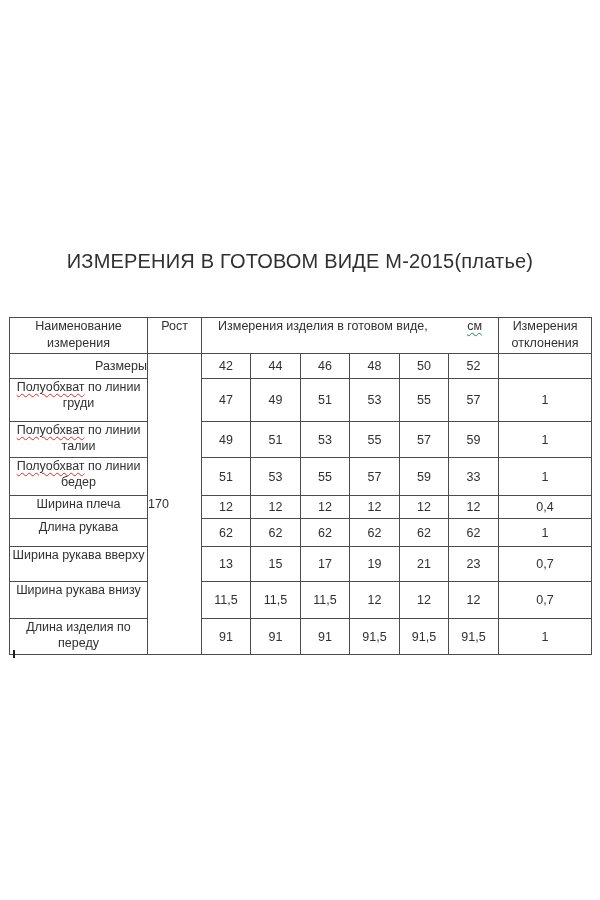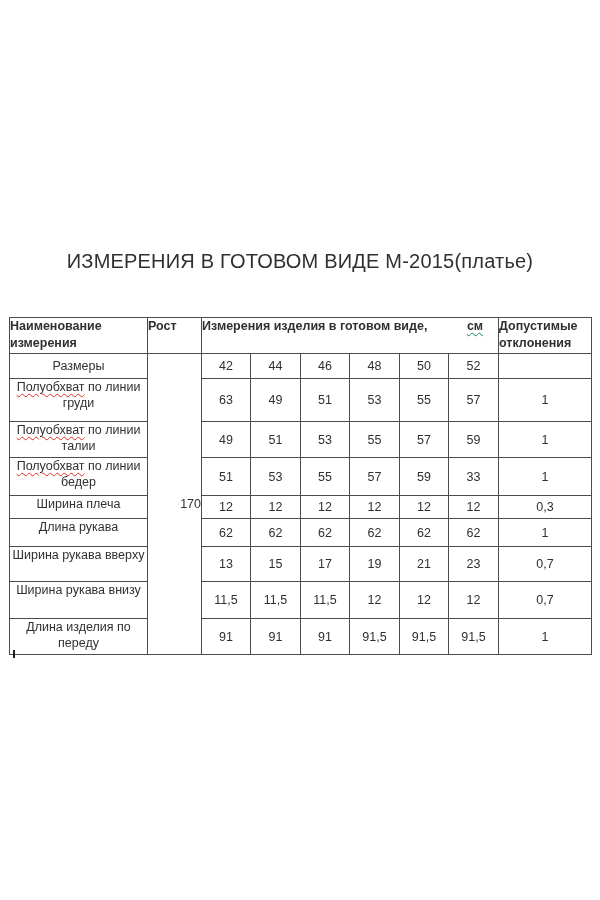--- a/index.html
+++ b/index.html
@@ -39,41 +39,41 @@
     table-layout: fixed;
     font-size: 12.5px;
     color: #303030;
   }
   table.meas td {
     border: 1px solid #4c4c4c;
     padding: 0;
     overflow: hidden;
   }
   td.hdr {
+    text-align: center;
     vertical-align: top;
     padding-top: 3px;
     line-height: 1.35;
-    font-weight: bold;
   }
   td.name-cell {
     text-align: center;
     vertical-align: top;
     padding: 1px 4px 0 5px;
     line-height: 1.28;
   }
   td.num {
     text-align: center;
     vertical-align: middle;
   }
   td.rost-cell {
+    text-align: left;
+    vertical-align: middle;
+  }
+  td.sizes-label {
     text-align: right;
-    vertical-align: middle;
-  }
-  td.sizes-label {
-    text-align: center;
     vertical-align: middle;
   }
   .sp-red {
     text-decoration-line: underline;
     text-decoration-style: wavy;
     text-decoration-color: #d93025;
     text-decoration-thickness: 1px;
     text-underline-offset: 2px;
   }
   .sp-green {
@@ -112,38 +112,38 @@
         <col style="width:50px">
       <col style="width:93px">
     </colgroup>
 
     <tbody>
         <tr style="height:36px">
       <td class="hdr">Наименование измерения</td>
       <td class="hdr">Рост</td>
       <td class="hdr" colspan="6"><span>Измерения изделия в готовом виде,</span>
         <span class="sp-green">см</span></td>
-      <td class="hdr">Допустимые отклонения</td>
+      <td class="hdr">Измерения отклонения</td>
     </tr>
 
     <tr style="height:25px">
       <td class="sizes-label">Размеры</td>
       <td class="rost-cell" rowspan="9">170</td>
       <td class="num">42</td>
       <td class="num">44</td>
       <td class="num">46</td>
       <td class="num">48</td>
       <td class="num">50</td>
       <td class="num">52</td>
       <td class="num"></td>
     </tr>
 
     <tr style="height:43px">
       <td class="name-cell"><span class="sp-red">Полуобхват</span><span> по линии груди</span></td>
-      <td class="num">63</td>
+      <td class="num">47</td>
       <td class="num">49</td>
       <td class="num">51</td>
       <td class="num">53</td>
       <td class="num">55</td>
       <td class="num">57</td>
       <td class="num">1</td>
     </tr>
 
     <tr style="height:36px">
       <td class="name-cell"><span class="sp-red">Полуобхват</span><span> по линии талии</span></td>
@@ -168,21 +168,21 @@
     </tr>
 
     <tr style="height:23px">
       <td class="name-cell"><span class="sp-red"></span><span>Ширина плеча</span></td>
       <td class="num">12</td>
       <td class="num">12</td>
       <td class="num">12</td>
       <td class="num">12</td>
       <td class="num">12</td>
       <td class="num">12</td>
-      <td class="num">0,3</td>
+      <td class="num">0,4</td>
     </tr>
 
     <tr style="height:28px">
       <td class="name-cell"><span class="sp-red"></span><span>Длина рукава</span></td>
       <td class="num">62</td>
       <td class="num">62</td>
       <td class="num">62</td>
       <td class="num">62</td>
       <td class="num">62</td>
       <td class="num">62</td>

